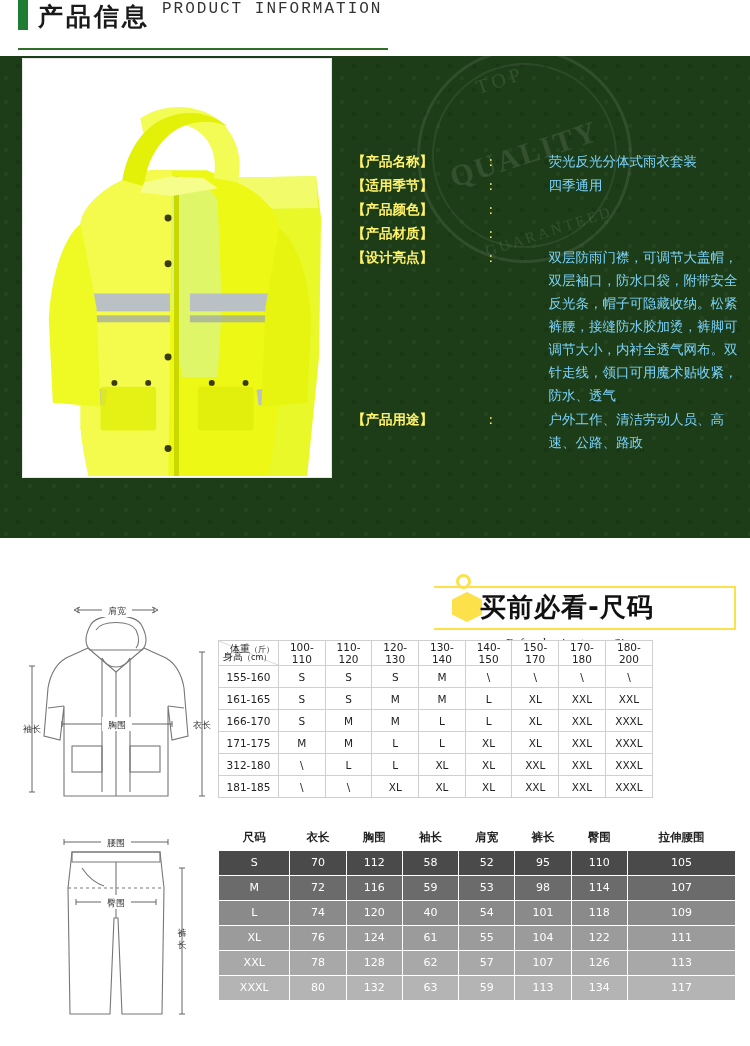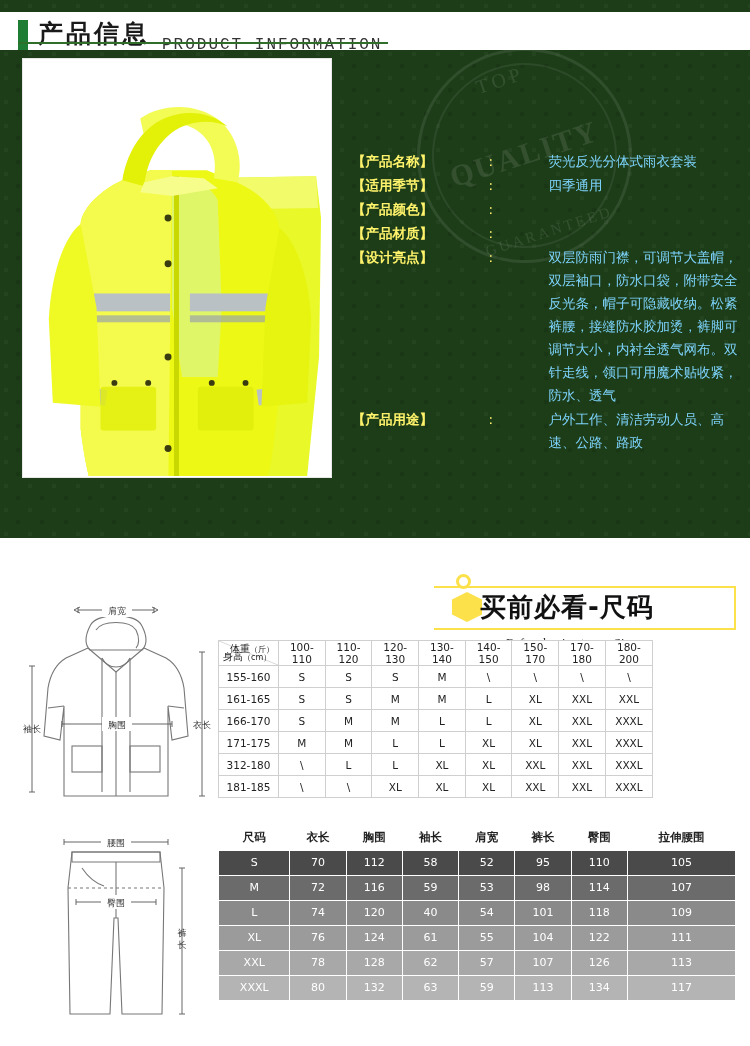--- a/index.html
+++ b/index.html
@@ -53,24 +53,24 @@
     position:absolute; top:86px; left:0; right:0;
     text-align:center; font-size:30px; letter-spacing:2px; font-weight:bold;
   }
   .stamp-bot {
     position:absolute; bottom:16px; left:0; right:0;
     text-align:center; font-size:15px; letter-spacing:3px;
   }
 
   
   .header {
-    position:absolute; left:0; top:12px;
-    width:750px; height:38px;
+    position:absolute; left:0; top:0;
+    width:750px; height:56px;
     background:#ffffff;
-    display:flex; align-items:flex-end;
+    display:flex; align-items:flex-start;
   }
   .header-accent {
     width:10px; height:30px; background:#1e7d32; margin-left:18px; margin-right:10px;
   }
   .header-title {
     font-size:25px; font-weight:bold; color:#1a1a1a;
     letter-spacing:3px;
     font-family:"DejaVu Sans","Liberation Sans",sans-serif;
   }
   .header-sub {

